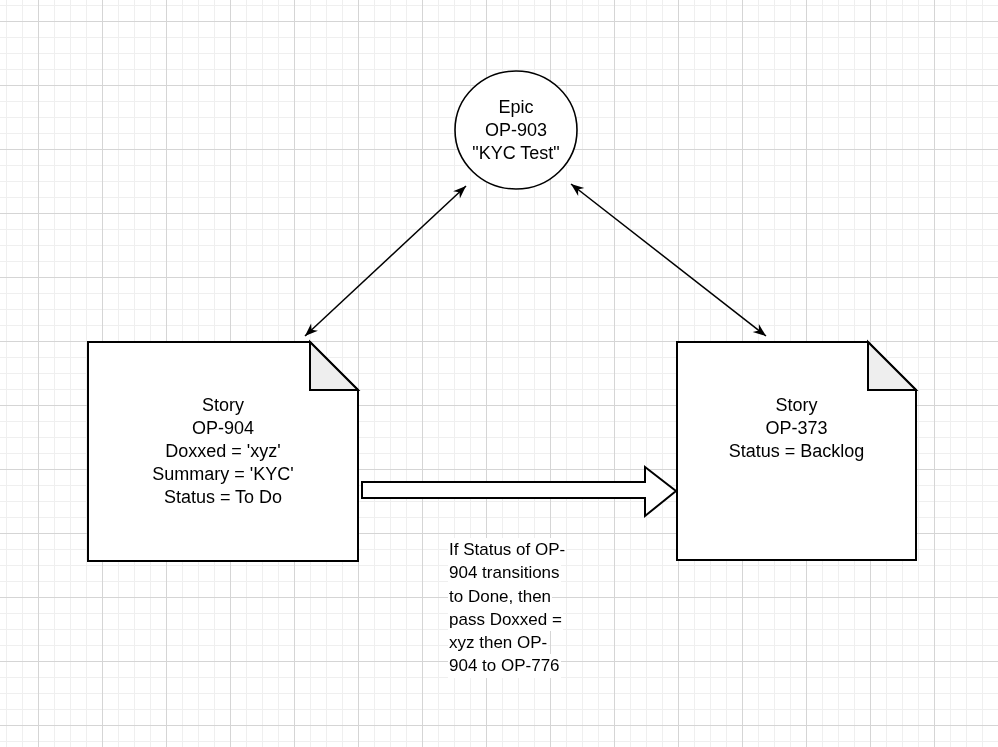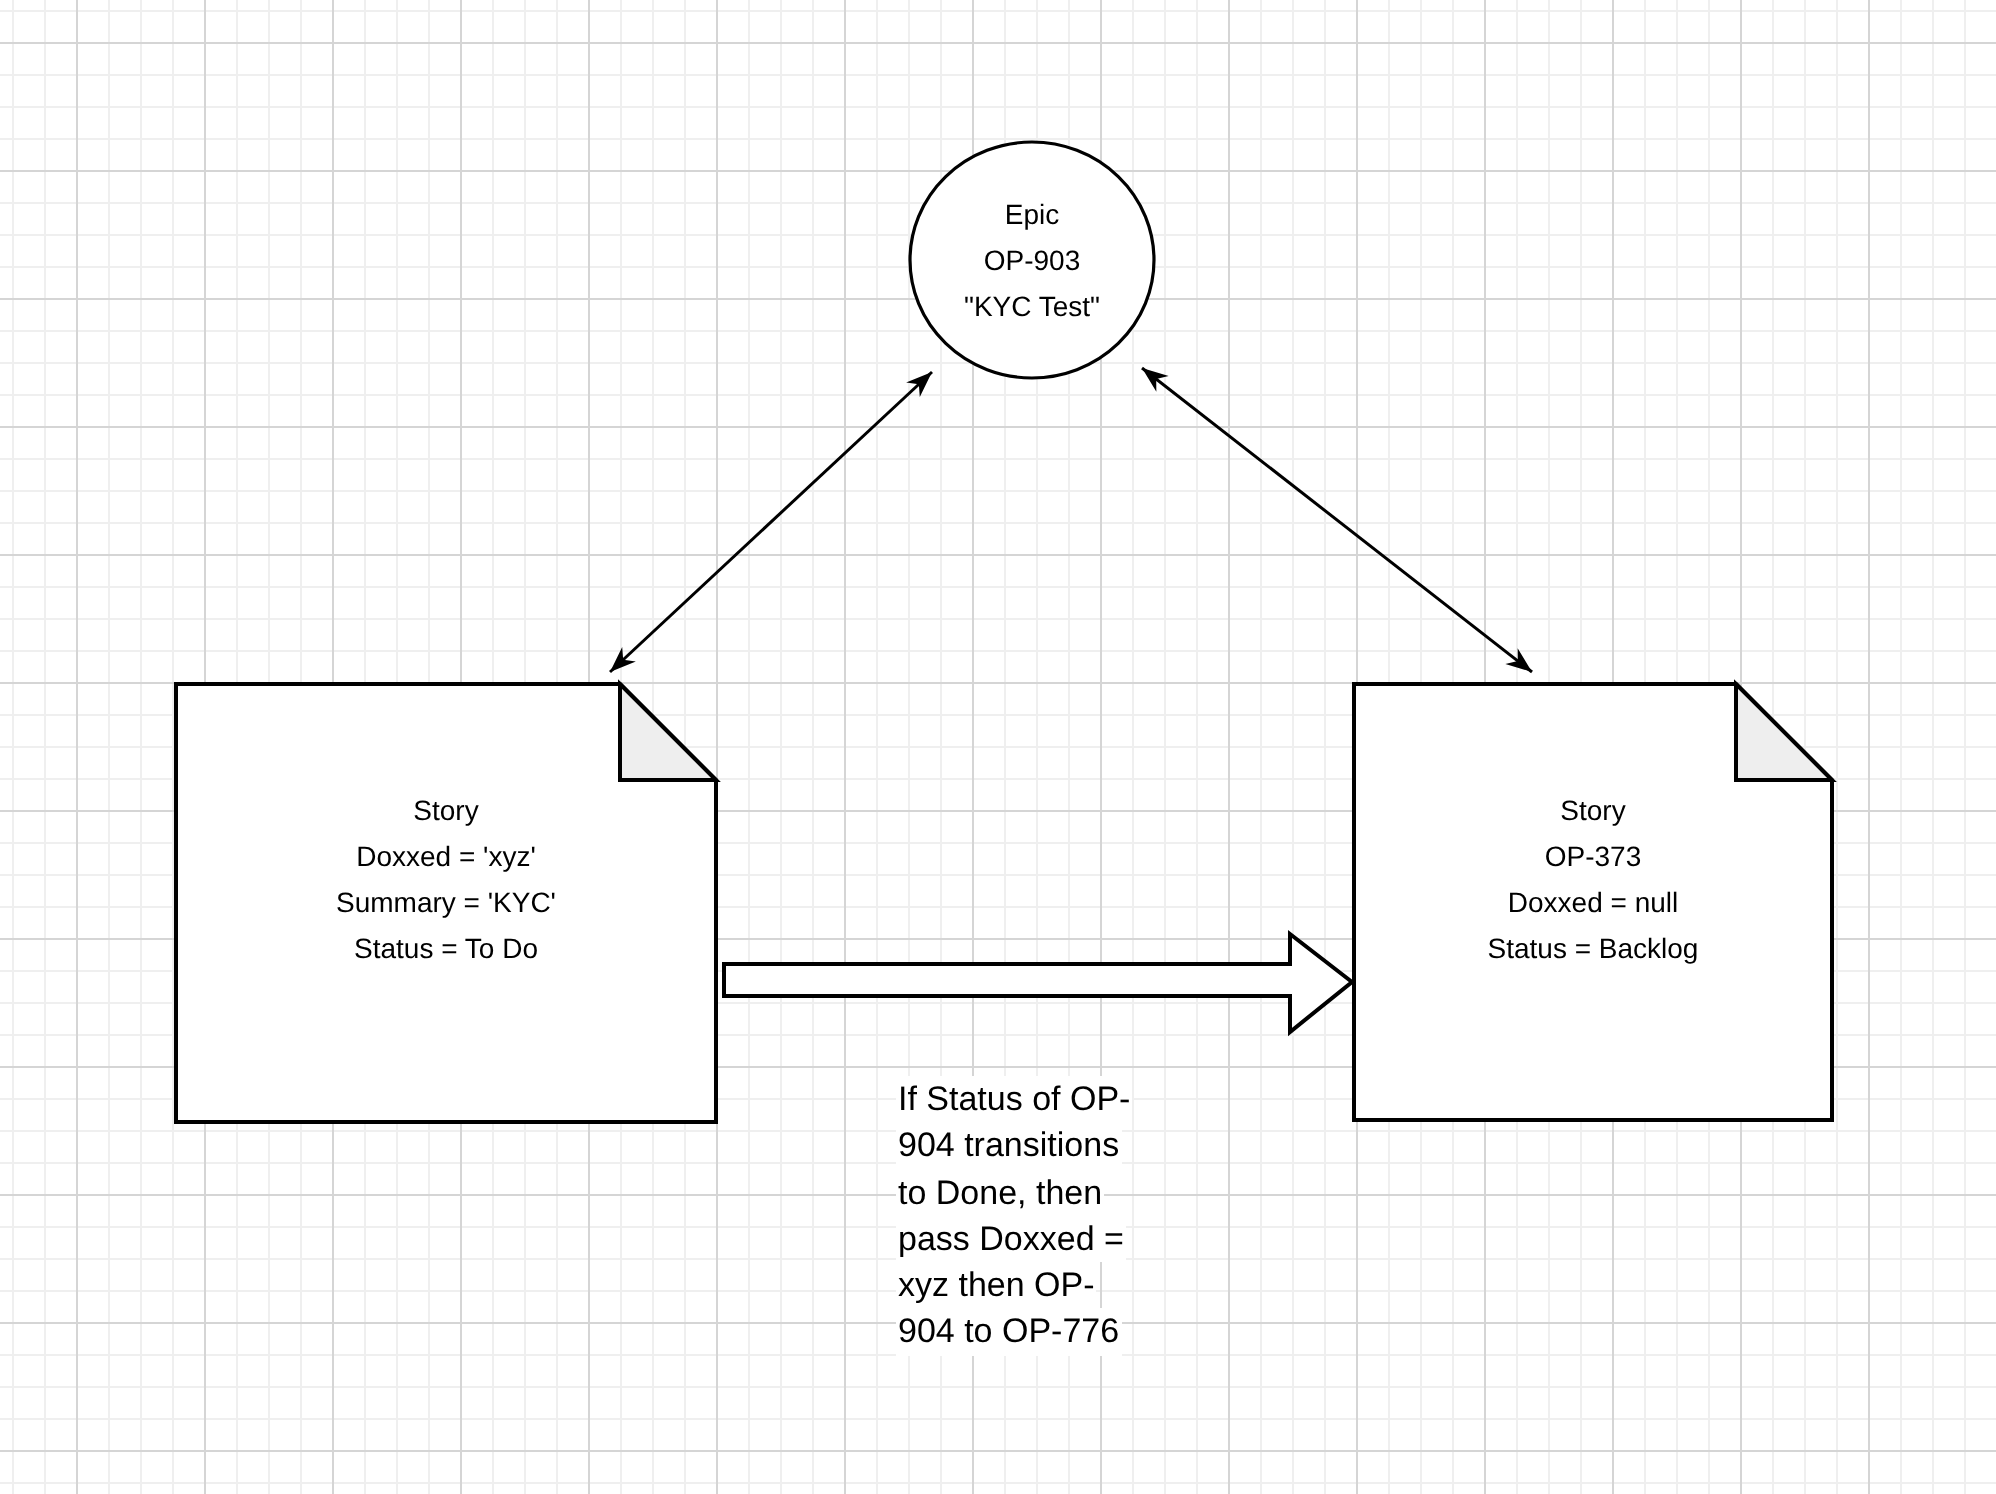--- a/index.html
+++ b/index.html
@@ -25,21 +25,21 @@
   svg.layer {
     position: absolute;
     left: 0;
     top: 0;
     width: 998px;
     height: 747px;
   }
   .label {
     position: absolute;
     color: #000000;
-    font-size: 14px;
+    font-size: 18px;
     line-height: 23px;
     text-align: center;
     white-space: nowrap;
   }
   .label .line { display: block; }
   .annotation {
     position: absolute;
     left: 448px;
     top: 538px;
     color: #000000;
@@ -90,29 +90,29 @@
   </svg>
 
   <div class="label" style="left:455px; top:96px; width:122px;">
     <span class="line">Epic</span>
     <span class="line">OP-903</span>
     <span class="line">"KYC Test"</span>
   </div>
 
   <div class="label" style="left:88px; top:394px; width:270px;">
     <span class="line">Story</span>
+    <span class="line">OP-904</span>
     <span class="line">Doxxed = 'xyz'</span>
     <span class="line">Summary = 'KYC'</span>
     <span class="line">Status = To Do</span>
   </div>
 
   <div class="label" style="left:677px; top:394px; width:239px;">
     <span class="line">Story</span>
     <span class="line">OP-373</span>
-    <span class="line">Doxxed = null</span>
     <span class="line">Status = Backlog</span>
   </div>
 
   <div class="annotation">
     <span class="anno-line">If Status of OP-</span>
     <span class="anno-line">904 transitions</span>
     <span class="anno-line">to Done, then</span>
     <span class="anno-line">pass Doxxed =</span>
     <span class="anno-line">xyz then OP-</span>
     <span class="anno-line">904 to OP-776</span>

